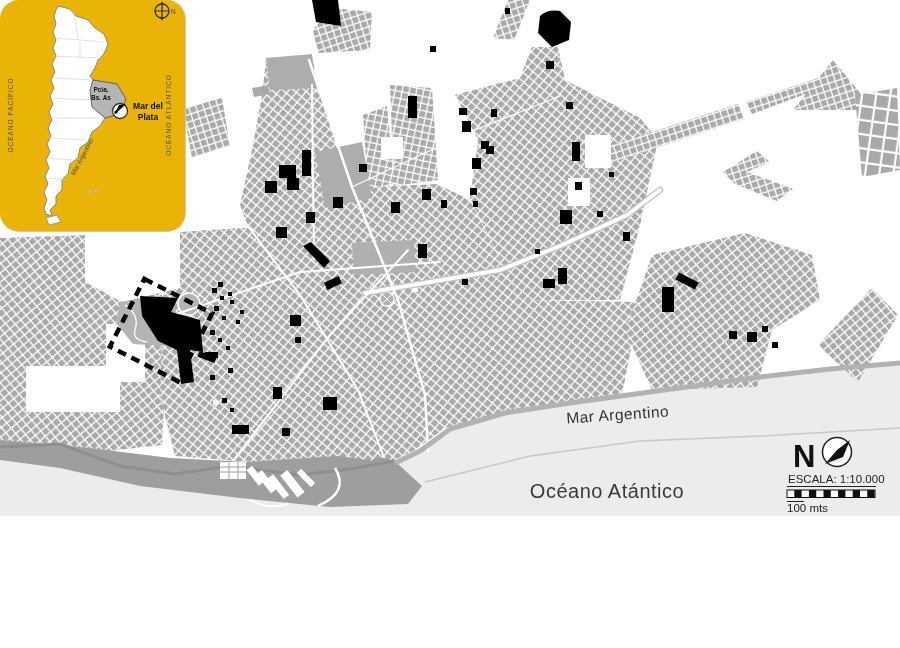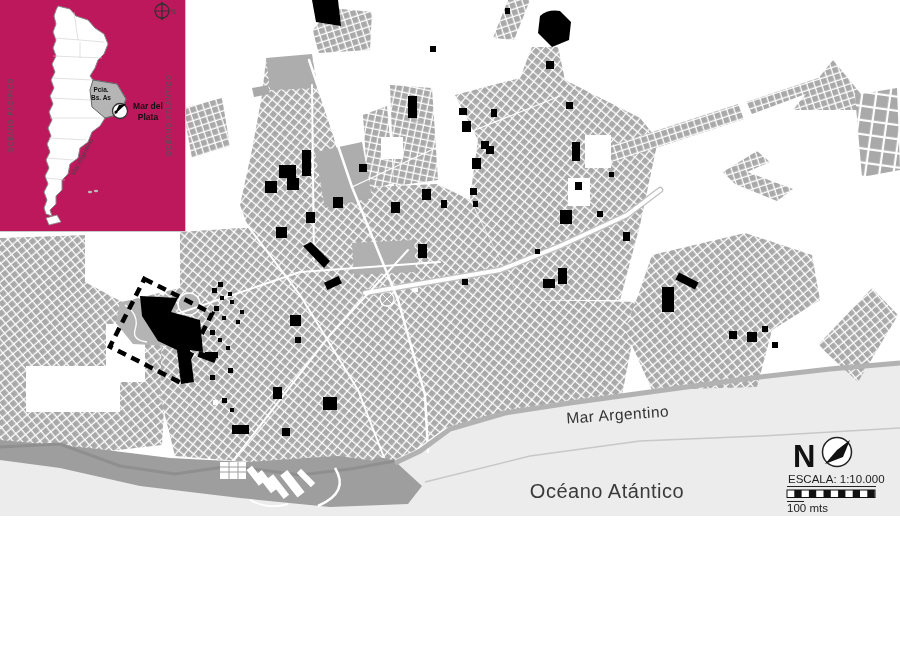--- a/index.html
+++ b/index.html
@@ -1,20 +1,20 @@
 <!DOCTYPE html>
 <html><head>
 <meta charset="utf-8">
 <style>
   html,body{margin:0;padding:0;background:#fff;}
   #fig{position:relative;width:900px;height:648px;background:#fff;overflow:hidden;
        font-family:"Liberation Sans", sans-serif;}
   #mapArea{position:absolute;left:0;top:0;width:900px;height:516px;}
-  #inset{position:absolute;left:0;top:0;width:185px;height:231px;background:#be185d;
-         border-right:1px solid #c9c9c9;border-bottom:1px solid #c9c9c9;}
+  #inset{position:absolute;left:0;top:0;width:185px;height:231px;background:#eab308;
+         border-right:1px solid #c9c9c9;border-bottom:1px solid #c9c9c9;border-radius:19px;}
   #legend{position:absolute;left:0;top:516px;width:900px;height:132px;background:#fff;}
   svg text{font-family:"Liberation Sans", sans-serif;}
 </style>
 </head>
 <body>
 
 <div id="fig">
 
   <div id="mapArea">
   <svg width="900" height="516" viewBox="0 0 900 516">

